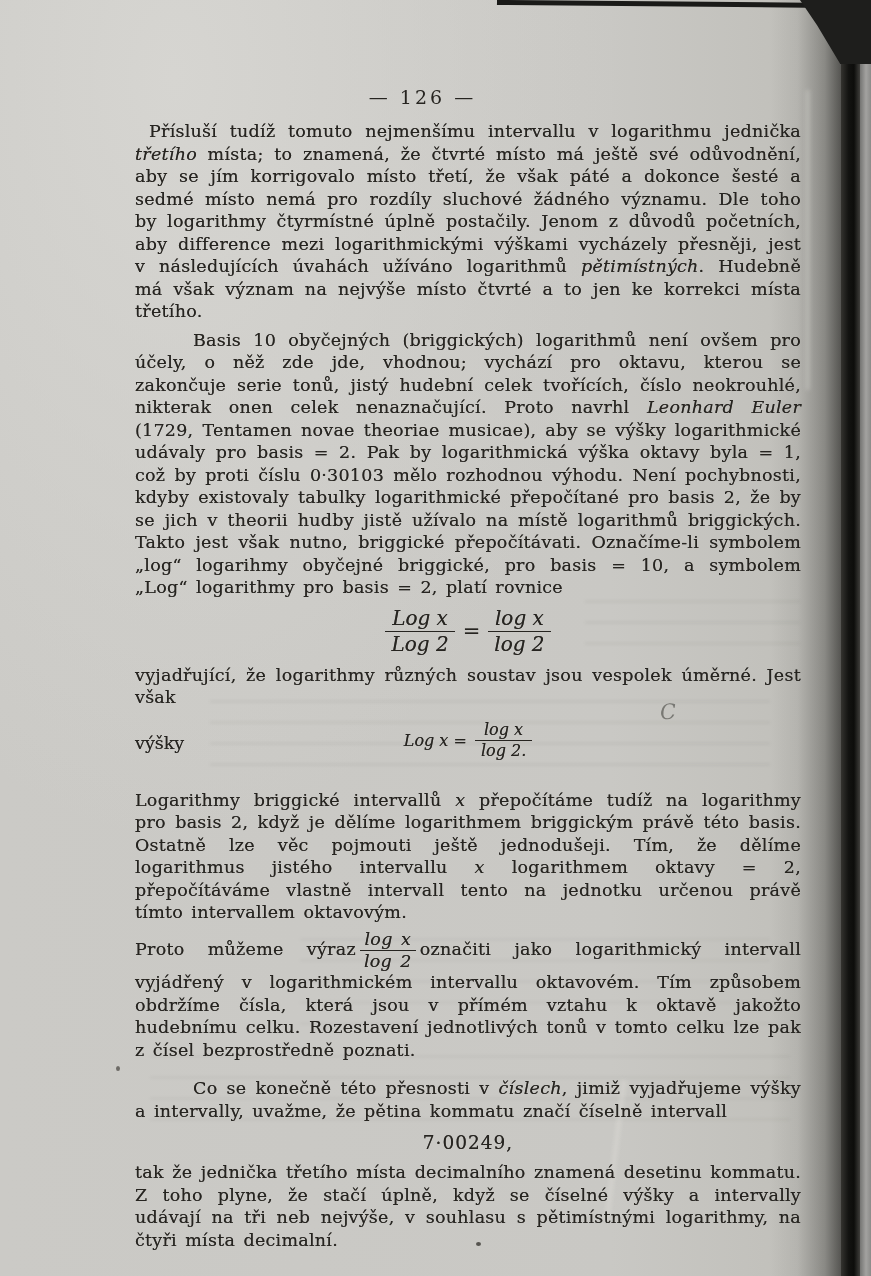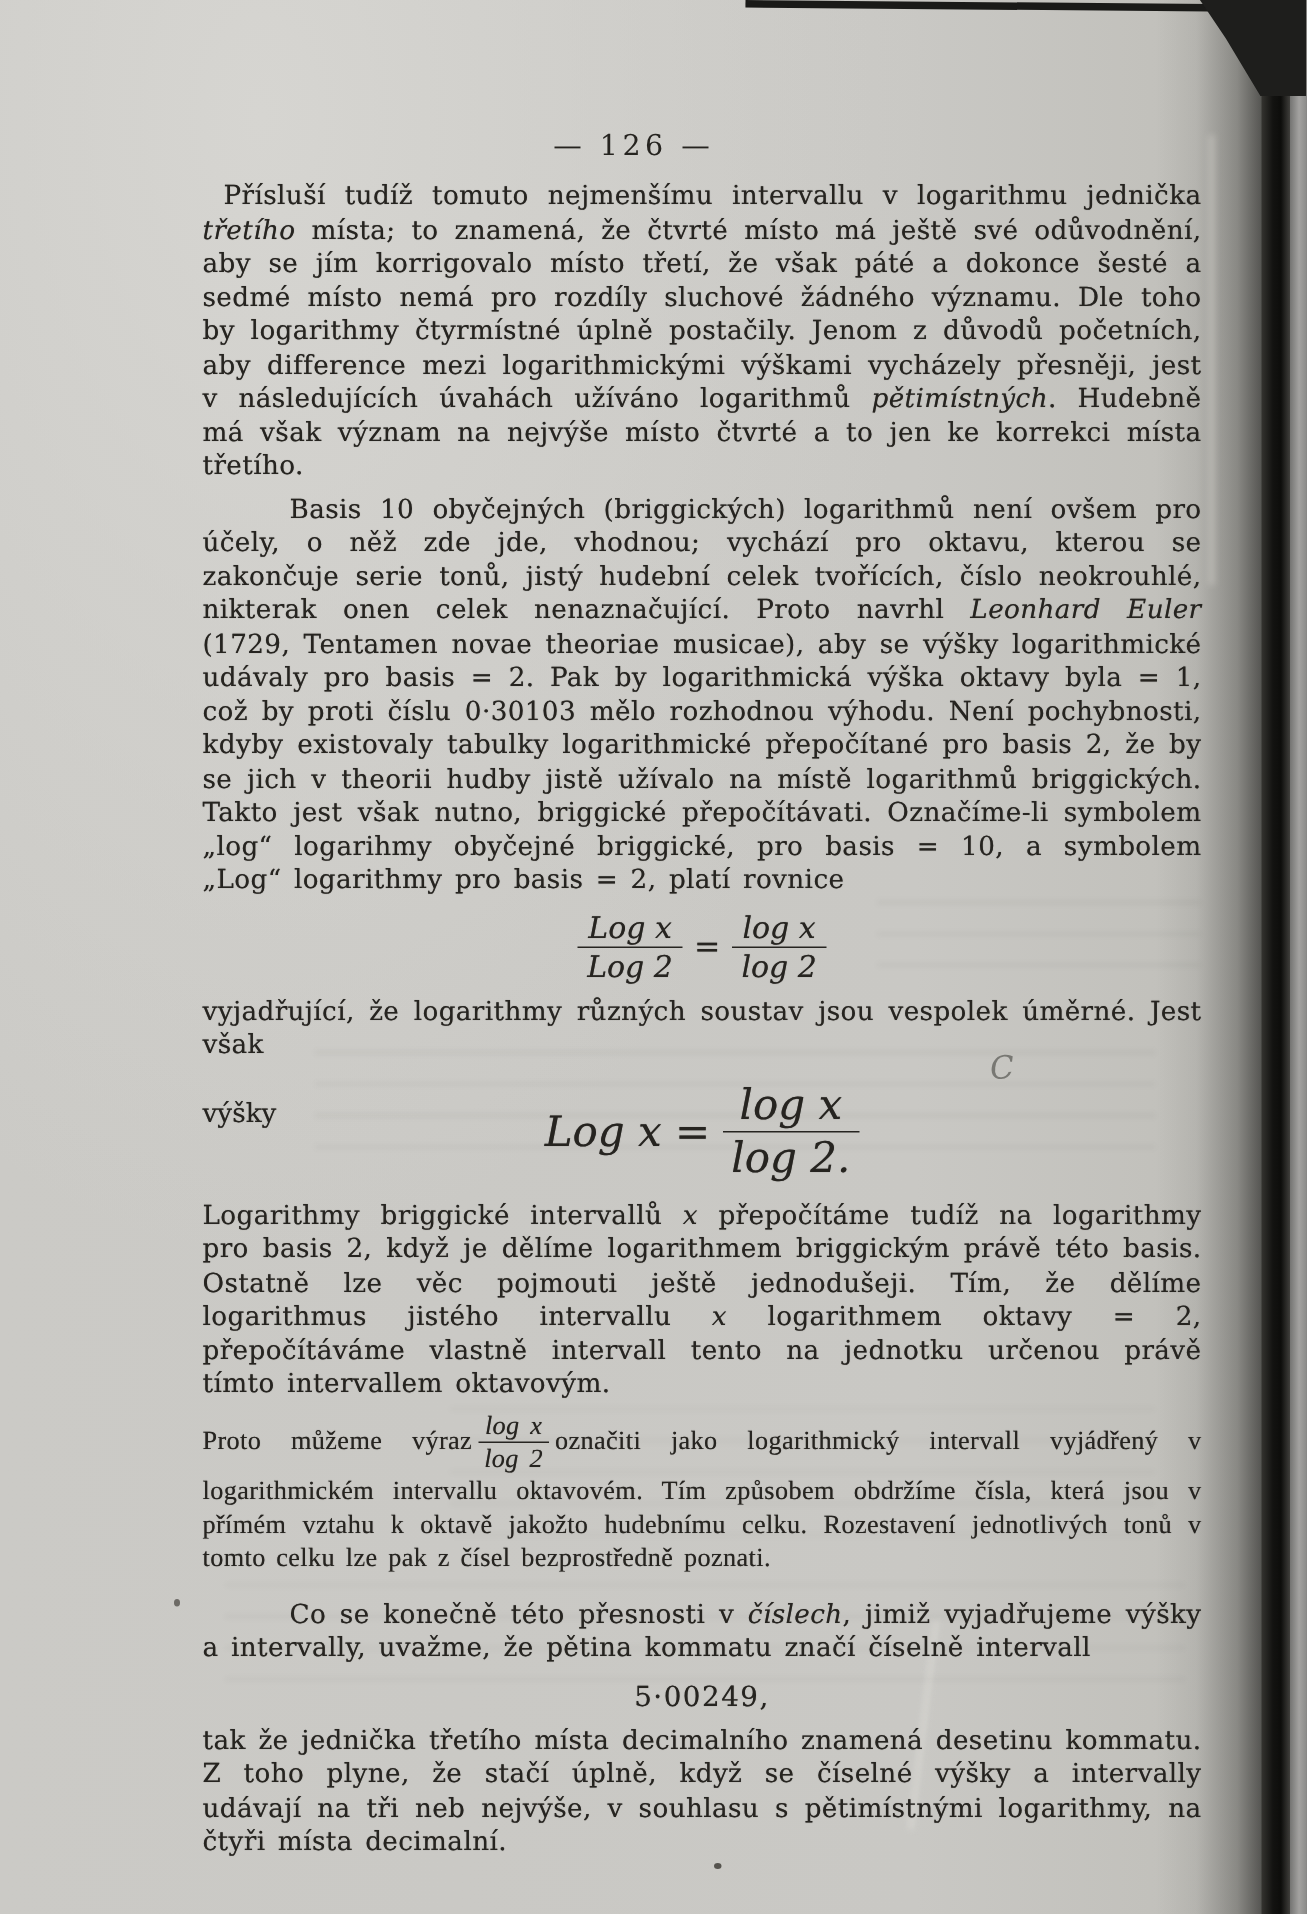--- a/index.html
+++ b/index.html
@@ -44,31 +44,31 @@
     font-size:19px;letter-spacing:3px;}
   .column{position:absolute;left:135px;top:120px;width:666px;}
   .para{margin:0;font-size:17.5px;line-height:22.5px;letter-spacing:0.25px;
     word-spacing:2.5px;text-align:justify;
     text-shadow:0 0 0.5px rgba(38,36,32,0.65);}
   .ind{text-indent:58px;}
   .ind-sm{text-indent:14px;}
   .force-justify{text-align-last:justify;}
   .it{font-style:italic;}
   .mb6{margin-bottom:6px;}
-  .mt4{margin-top:4px;} .mt6{margin-top:6px;font-family:Liberation Serif, serif;} .mt16{margin-top:16px;}
+  .mt4{margin-top:4px;} .mt6{margin-top:6px;} .mt16{margin-top:16px;}
   .formula{text-align:center;font-style:italic;font-size:20px;
     margin:8px 0 8px;text-shadow:0 0 0.5px rgba(38,36,32,0.65);}
   .formula .eq{font-size:21px;padding:0 8px;vertical-align:middle;}
   .frac{display:inline-block;vertical-align:middle;text-align:center;line-height:1.15;}
   .frac .num{display:block;padding:0 6px 1px;}
   .frac .den{display:block;border-top:1.6px solid #262420;padding:1px 6px 0;}
   .eqrow{position:relative;margin:4px 0 12px;min-height:62px;}
   .eqrow .sideword{position:absolute;left:0;top:18px;font-size:17.5px;
     text-shadow:0 0 0.5px rgba(38,36,32,0.65);}
-  .eqrow .f3{display:block;text-align:center;font-style:italic;font-size:28px;
+  .eqrow .f3{display:block;text-align:center;font-style:italic;font-size:16px;
     padding-top:6px;text-shadow:0 0 0.5px rgba(38,36,32,0.65);}
   .eqrow .lhs{vertical-align:middle;padding-right:8px;}
   .ifrac{display:inline-block;vertical-align:middle;text-align:center;
     font-style:italic;font-size:17.5px;line-height:1.1;margin:0 4px;}
   .ifrac .num{display:block;padding:0 4px 1px;}
   .ifrac .den{display:block;border-top:1.4px solid #262420;padding:1px 4px 0;}
   .number-line{text-align:center;font-size:18.5px;margin:10px 0 8px;
     letter-spacing:1px;text-shadow:0 0 0.5px rgba(38,36,32,0.65);}
 </style>
 </head>
@@ -102,21 +102,21 @@
       <span class="sideword">výšky</span>
       <span class="f3"><span class="lhs">Log x =</span><span class="frac"><span class="num">log x</span><span class="den">log 2.</span></span></span>
     </div>
 
     <p class="para mt4"><span>Logarithmy briggické intervallů </span><span class="it">x</span><span> přepočítáme tudíž na logarithmy pro basis 2, když je dělíme logarithmem briggickým právě této basis. Ostatně lze věc pojmouti ještě jednodušeji. Tím, že dělíme logarithmus jistého intervallu </span><span class="it">x</span><span> logarithmem oktavy = 2, přepočítáváme vlastně intervall tento na jednotku určenou právě tímto intervallem oktavovým.</span></p>
 
     <p class="para mt6"><span>Proto můžeme výraz</span><span class="ifrac"><span class="num">log x</span><span class="den">log 2</span></span><span>označiti jako logarithmický intervall vyjádřený v logarithmickém intervallu oktavovém. Tím způsobem obdržíme čísla, která jsou v přímém vztahu k oktavě jakožto hudebnímu celku. Rozestavení jednotlivých tonů v tomto celku lze pak z čísel bezprostředně poznati.</span></p>
 
     <p class="para ind mt16"><span>Co se konečně této přesnosti v </span><span class="it">číslech</span><span>, jimiž vyjadřujeme výšky a intervally, uvažme, že pětina kommatu značí číselně intervall</span></p>
 
-    <div class="number-line">5·00249,</div>
+    <div class="number-line">7·00249,</div>
 
     <p class="para"><span>tak že jednička třetího místa decimalního znamená desetinu kommatu. Z toho plyne, že stačí úplně, když se číselné výšky a intervally udávají na tři neb nejvýše, v souhlasu s pětimístnými logarithmy, na čtyři místa decimalní.</span></p>
 
   </div>
 
   <div class="pencil-mark">C</div>
 
   <div class="speck sp1"></div>
   <div class="speck sp2"></div>
 

